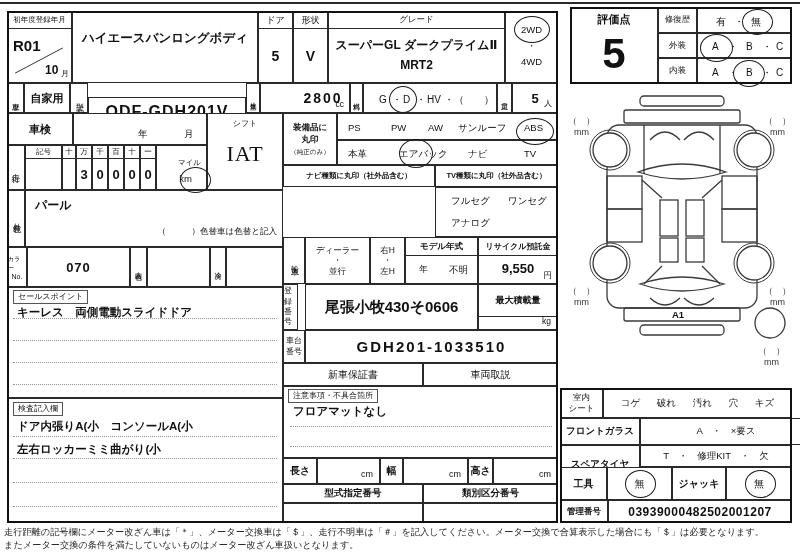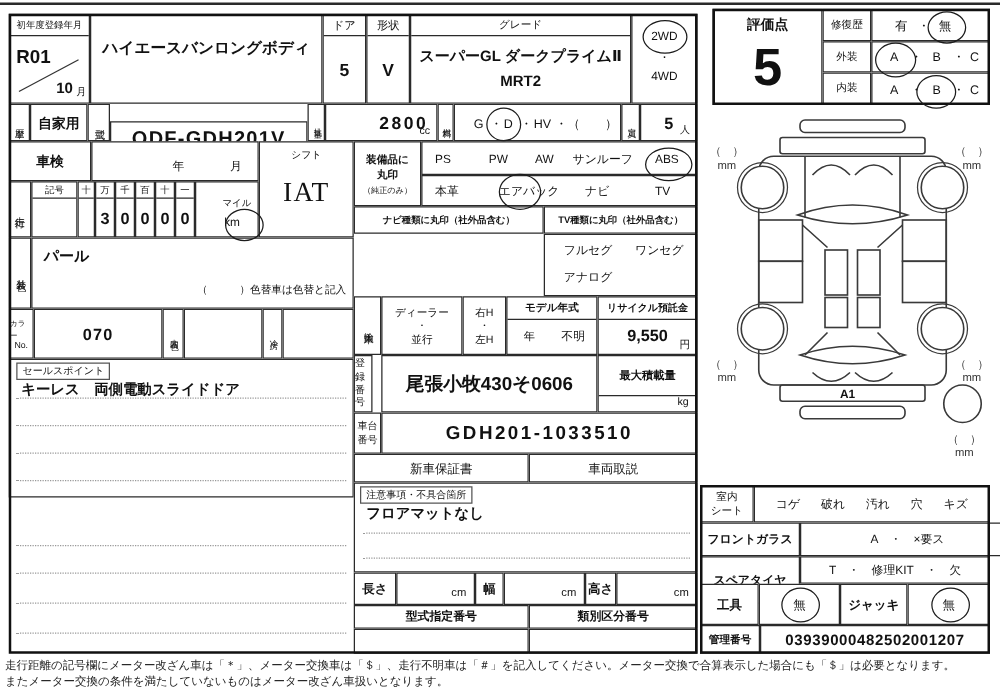--- a/index.html
+++ b/index.html
@@ -146,20 +146,25 @@
 
   <div class="cell" style="left:7px;top:287px;width:276px;height:111px;">
     <span class="tab" style="left:5px;top:2px;">セールスポイント</span>
     <span class="t b" style="left:9px;top:19px;font-size:11.5px;">キーレス　両側電動スライドドア</span>
   </div>
   <div class="dotl" style="left:13px;top:318px;width:264px;"></div>
   <div class="dotl" style="left:13px;top:340px;width:264px;"></div>
   <div class="dotl" style="left:13px;top:362px;width:264px;"></div>
   <div class="dotl" style="left:13px;top:384px;width:264px;"></div>
 
+  <div class="cell" style="left:7px;top:398px;width:276px;height:125px;">
+    <span class="tab" style="left:5px;top:3px;">検査記入欄</span>
+    <span class="t b" style="left:9px;top:22px;font-size:11.5px;">ドア内張りA(小　コンソールA(小</span>
+    <span class="t b" style="left:9px;top:45px;font-size:11.5px;">左右ロッカーミミ曲がり(小</span>
+  </div>
   <div class="dotl" style="left:13px;top:436px;width:264px;"></div>
   <div class="dotl" style="left:13px;top:458px;width:264px;"></div>
   <div class="dotl" style="left:13px;top:482px;width:264px;"></div>
   <div class="dotl" style="left:13px;top:506px;width:264px;"></div>
 
   <div class="cell col" style="left:283px;top:113px;width:54px;height:52px;text-align:center;">
     <span class="b" style="font-size:8.5px;width:42px;">装備品に丸印</span>
     <span style="font-size:6.5px;margin-top:2px;">（純正のみ）</span>
   </div>
   <div class="cell" style="left:337px;top:113px;width:221px;height:27px;font-size:9.5px;">

